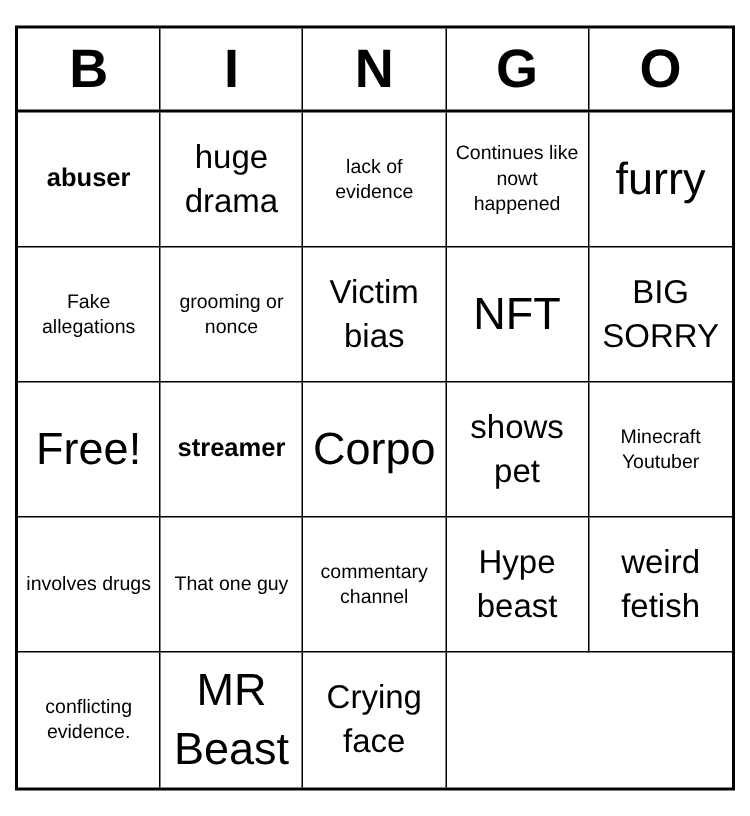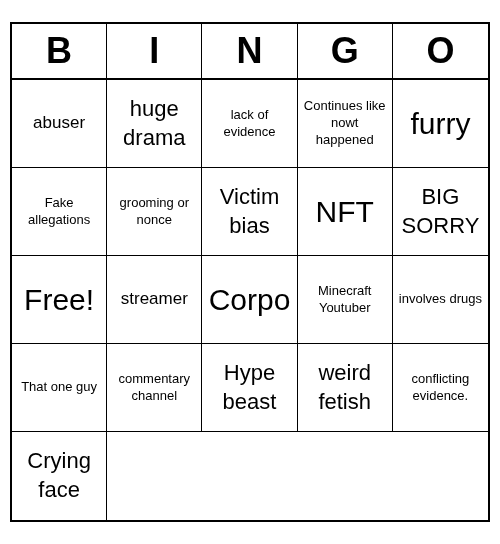--- a/index.html
+++ b/index.html
@@ -59,21 +59,21 @@
     .cell-text.large {
       font-size: 22px;
       font-weight: normal;
     }
     .cell-text.xlarge {
       font-size: 30px;
       font-weight: normal;
     }
     .cell-text.medium {
       font-size: 17px;
-      font-weight: normal;
+      font-weight: bold;
     }
   </style>
 </head>
 <body>
 
 <div class="bingo-card">
   <div class="bingo-header">
   <div class="bingo-letter">B</div>
       <div class="bingo-letter">I</div>
       <div class="bingo-letter">N</div>
@@ -114,20 +114,23 @@
       <div class="cell">
         <span class="cell-text xlarge">Free!</span>
       </div>
       <div class="cell">
         <span class="cell-text medium">streamer</span>
       </div>
       <div class="cell">
         <span class="cell-text xlarge">Corpo</span>
       </div>
       <div class="cell">
+        <span class="cell-text large">shows pet</span>
+      </div>
+      <div class="cell">
         <span class="cell-text">Minecraft Youtuber</span>
       </div>
       <div class="cell">
         <span class="cell-text">involves drugs</span>
       </div>
       <div class="cell">
         <span class="cell-text">That one guy</span>
       </div>
       <div class="cell">
         <span class="cell-text">commentary channel</span>
@@ -135,16 +138,19 @@
       <div class="cell">
         <span class="cell-text large">Hype beast</span>
       </div>
       <div class="cell">
         <span class="cell-text large">weird fetish</span>
       </div>
       <div class="cell">
         <span class="cell-text">conflicting evidence.</span>
       </div>
       <div class="cell">
+        <span class="cell-text xlarge">MR Beast</span>
+      </div>
+      <div class="cell">
         <span class="cell-text large">Crying face</span>
       </div>
     </div>
 </div>
 
 </body></html>

